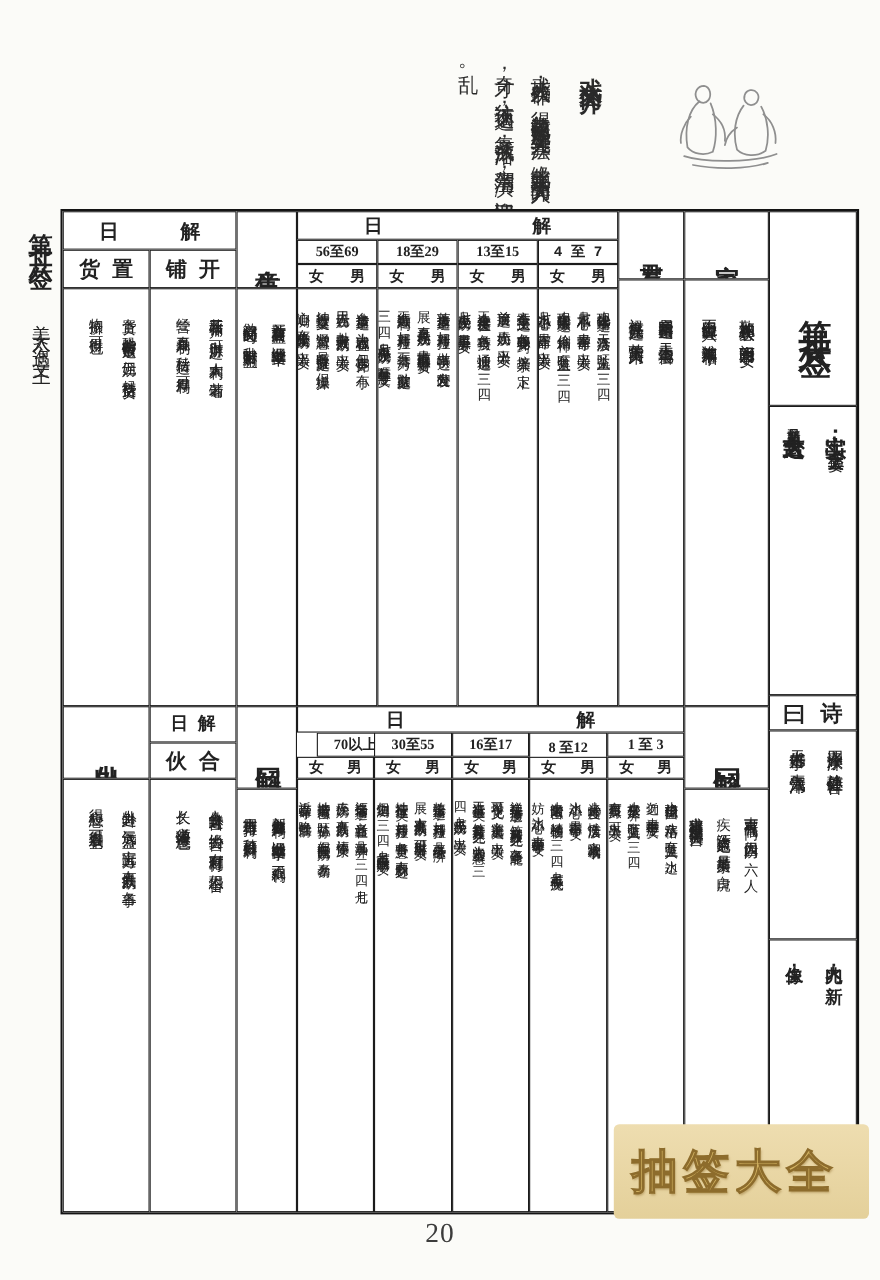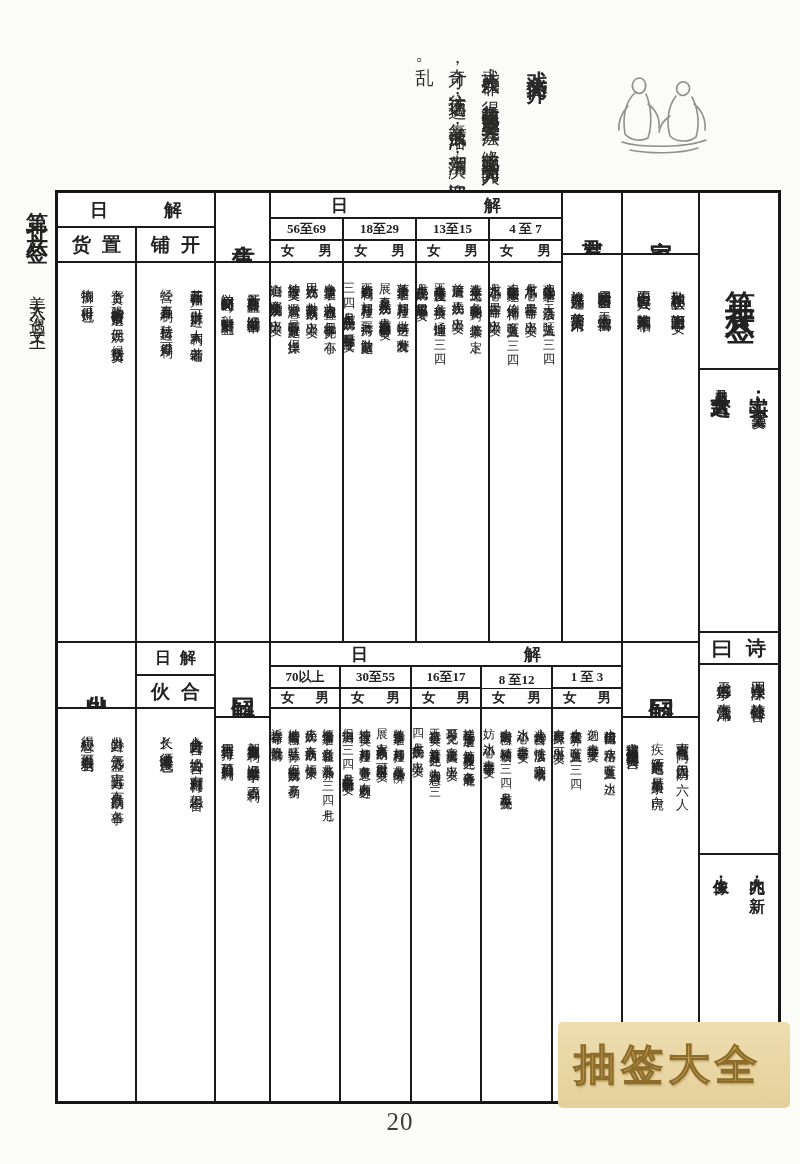--- a/index.html
+++ b/index.html
@@ -110,21 +110,21 @@
     </div>
 
   <div class="cell spread" style="left:213px;top:0;width:292px;height:26px;font-size:17px;padding:0 60px;">
       <span>日</span>
       <span>解</span>
     </div>
 
   <div class="cell hflex num" style="left:213px;top:26px;width:73px;height:22px;">56至69</div>
   <div class="cell hflex num" style="left:286px;top:26px;width:73px;height:22px;">18至29</div>
   <div class="cell hflex num" style="left:359px;top:26px;width:73px;height:22px;">13至15</div>
-  <div class="cell hflex num" style="left:432px;top:26px;width:73px;height:22px;">4 至 7</div>
+  <div class="cell hflex num" style="left:432px;top:26px;width:73px;height:22px;font-family:Liberation Mono, monospace;">4 至 7</div>
 
   <div class="cell spread gen" style="left:213px;top:48px;width:73px;height:22px;">
       <span>女</span>
       <span>男</span>
     </div>
   <div class="cell spread gen" style="left:286px;top:48px;width:73px;height:22px;">
       <span>女</span>
       <span>男</span>
     </div>
   <div class="cell spread gen" style="left:359px;top:48px;width:73px;height:22px;">
@@ -193,21 +193,21 @@
       <div>吉宅可有喜气临门　但人口防四　六　人</div>
       <div>疾　还防火盗之厄　是厝前受杀　白虎</div>
       <div>宜求佛祖福灯安门上祭化居住大吉</div>
     </div>
 
   <div class="cell spread" style="left:213px;top:450px;width:352px;height:24px;font-size:17px;padding:0 80px;">
       <span>日</span>
       <span>解</span>
     </div>
 
-  <div class="cell hflex num" style="left:213px;top:474px;width:70px;height:22px;">70以上</div>
+  <div class="cell hflex num" style="left:231px;top:474px;width:70px;height:22px;">70以上</div>
   <div class="cell hflex num" style="left:283px;top:474px;width:71px;height:22px;">30至55</div>
   <div class="cell hflex num" style="left:354px;top:474px;width:70px;height:22px;">16至17</div>
   <div class="cell hflex num" style="left:424px;top:474px;width:71px;height:28px;">8 至12</div>
   <div class="cell hflex num" style="left:495px;top:474px;width:70px;height:22px;text-align:center;">1 至 3</div>
 
   <div class="cell spread gen" style="left:213px;top:496px;width:70px;height:20px;">
       <span>女</span>
       <span>男</span>
     </div>
   <div class="cell spread gen" style="left:283px;top:496px;width:71px;height:20px;">

